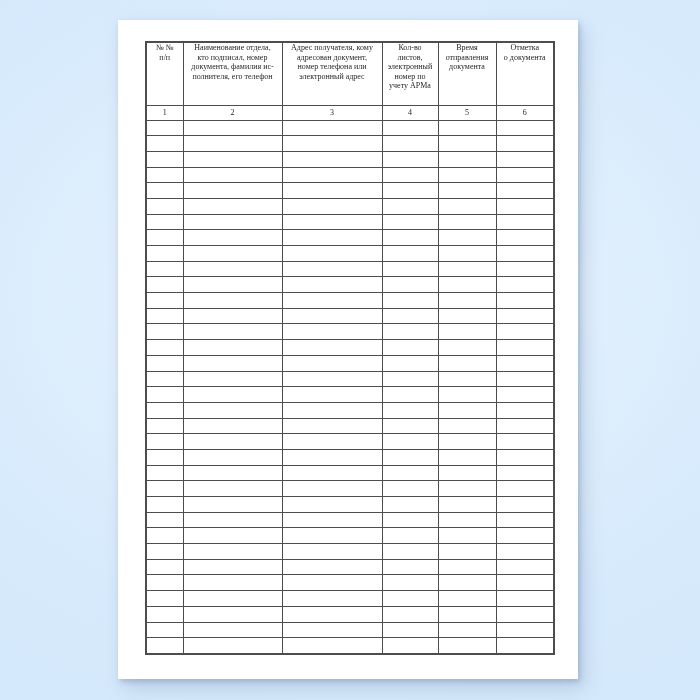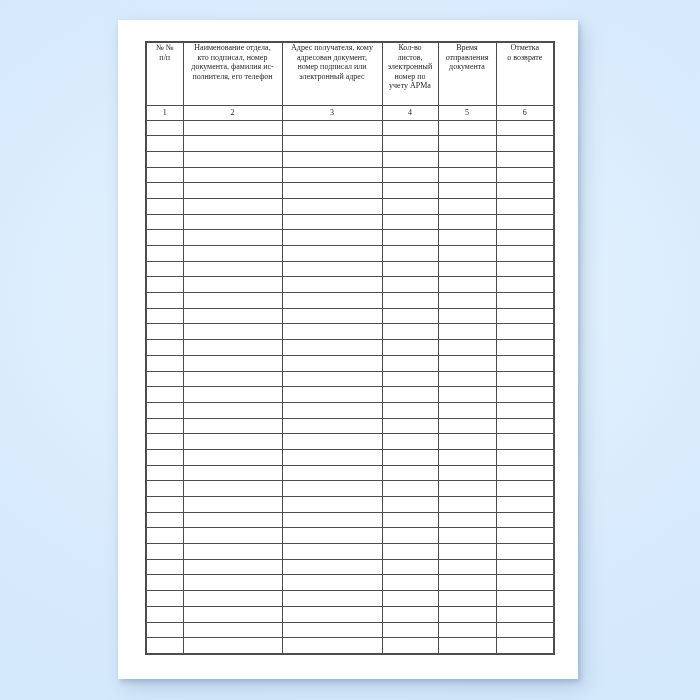--- a/index.html
+++ b/index.html
@@ -89,32 +89,32 @@
       <thead>
         <tr>
           <th>№ №
 п/п</th>
           <th>Наименование отдела,
 кто подписал, номер
 документа, фамилия ис-
 полнителя, его телефон</th>
           <th>Адрес получателя, кому
 адресован документ,
-номер подписал или
+номер телефона или
 электронный адрес</th>
           <th>Кол-во
 листов,
 электронный
 номер по
 учету АРМа</th>
           <th>Время
 отправления
 документа</th>
           <th>Отметка
-о возврате</th>
+о документа</th>
         </tr>
         <tr class="col-index-row">
           <td>1</td>
           <td>2</td>
           <td>3</td>
           <td>4</td>
           <td>5</td>
           <td>6</td>
         </tr>
       </thead>

